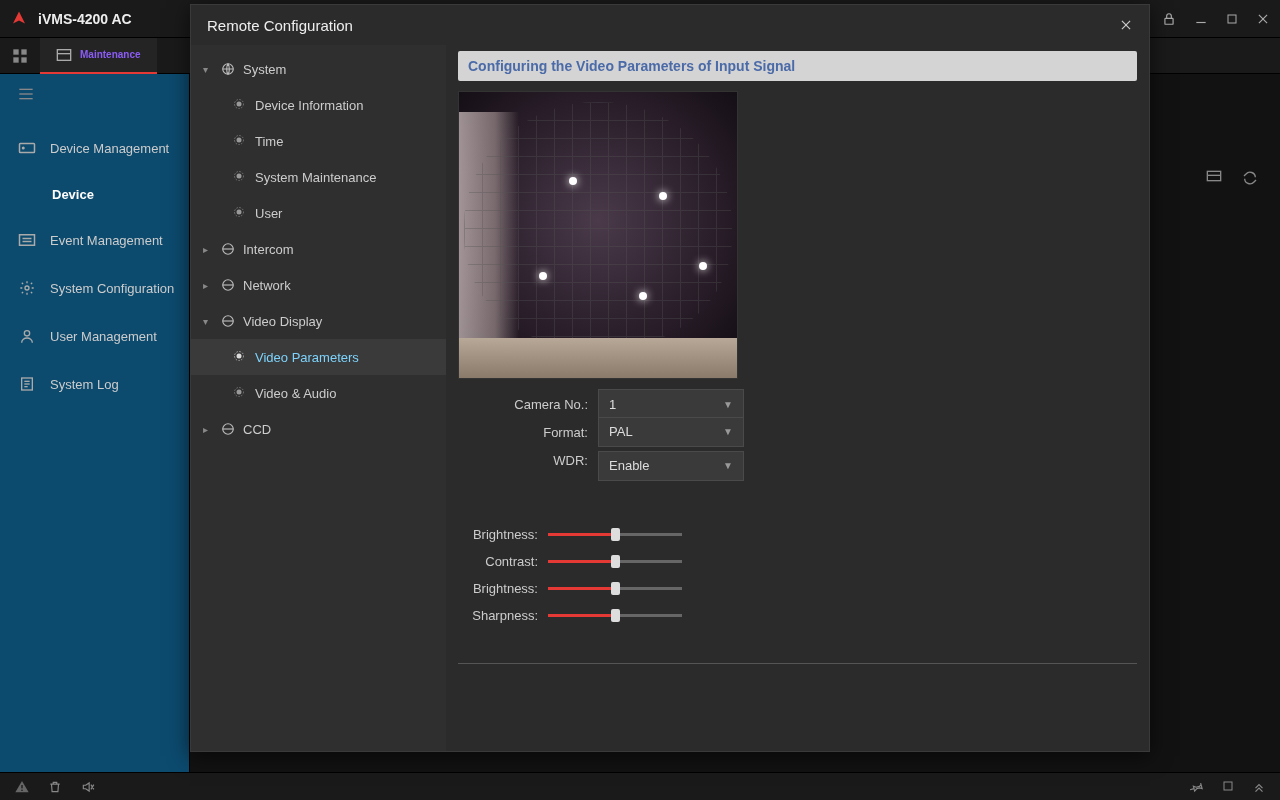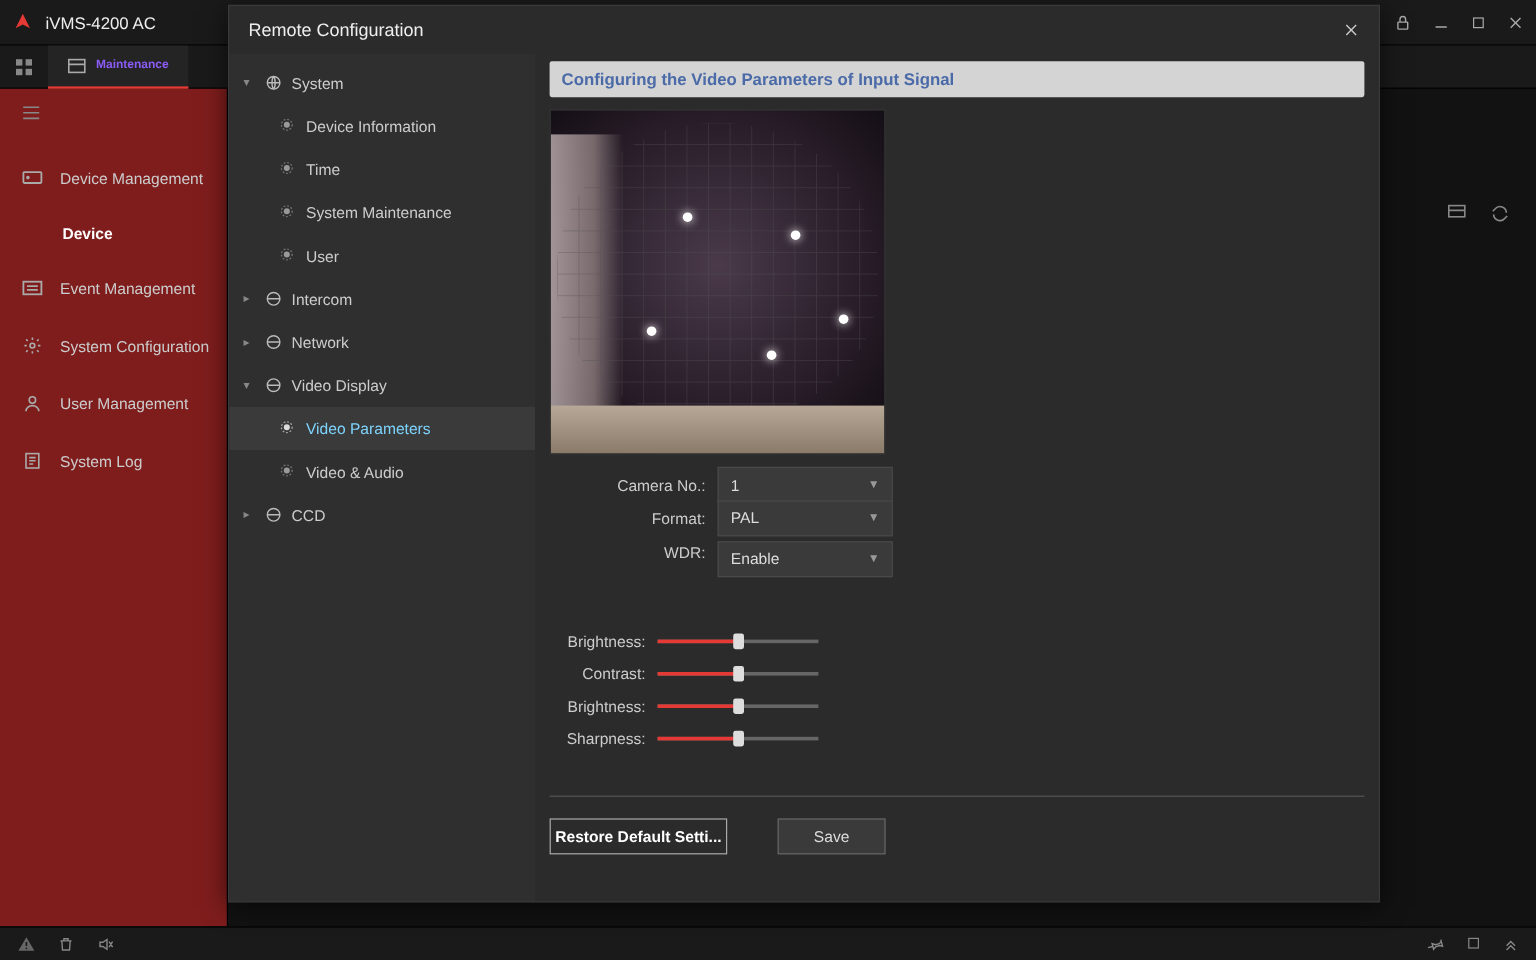--- a/index.html
+++ b/index.html
@@ -1,35 +1,35 @@
 <!DOCTYPE html>
 <html><head>
 <meta charset="utf-8">
 <style>
 * { margin: 0; padding: 0; box-sizing: border-box; font-family: "Segoe UI", Arial, sans-serif; }
 body { background: #121212; color: #d0d0d0; width: 1280px; height: 800px; overflow: hidden; position: relative; }
 
 
 .titlebar { height: 38px; background: #1a1a1a; display: flex; align-items: center; padding: 0 10px; border-bottom: 1px solid #000; }
 .titlebar .logo { width: 18px; height: 18px; margin-right: 10px; }
-.titlebar .app-title { font-size: 14px; font-weight: 400; color: #eee; }
+.titlebar .app-title { font-size: 14px; font-weight: 700; color: #eee; }
 .titlebar .win-controls { margin-left: auto; display: flex; gap: 18px; align-items: center; color: #aaa; font-size: 14px; }
 .titlebar .win-controls span { cursor: pointer; }
 
 
 .tabbar { height: 36px; background: #1a1a1a; display: flex; align-items: center; border-bottom: 1px solid #000; }
 .tabbar .grid-icon { width: 40px; display:flex; align-items:center; justify-content:center; color:#888;}
 .tabbar .tab { height: 36px; display: flex; align-items: center; padding: 0 16px; gap: 8px; background: #242424; border-bottom: 2px solid #e53935; color: #8b5cf6; font-size: 10px; font-weight: 600; text-align: center; }
 .tabbar .tab .tab-icon { color:#aaa; }
 
 
 .main { display: flex; height: calc(800px - 38px - 36px - 28px); }
 
 
-.sidebar { width: 190px; background: #7f1d1d; border-right: 1px solid #000; display:flex; flex-direction:column;}
+.sidebar { width: 190px; background: #0c4a6e; border-right: 1px solid #000; display:flex; flex-direction:column;}
 .sidebar .burger { height: 40px; display:flex; align-items:center; padding-left: 18px; color:#888;}
 .sidebar .nav-item { height: 48px; display:flex; align-items:center; padding-left: 18px; gap: 14px; font-size: 13px; color:#ccc; cursor:pointer;}
 .sidebar .nav-sub { padding-left: 52px; height:44px; display:flex; align-items:center; font-size:13px; color:#ccc; cursor:pointer;}
 .sidebar .nav-sub.active { color:#fff; font-weight:600; }
 .sidebar .nav-icon { width:18px; height:14px; display:inline-flex; align-items:center; justify-content:center; }
 
 
 .dialog { position: absolute; left: 190px; top: 4px; width: 960px; height: 748px; background: #2b2b2b; border: 1px solid #3a3a3a; box-shadow: 0 4px 20px rgba(0,0,0,.6); z-index: 50; display:flex; flex-direction:column;}
 .dialog-header { height: 40px; display:flex; align-items:center; padding: 0 16px; color:#eee; font-size:15px;}
 .dialog-header .close { margin-left:auto; cursor:pointer; font-size:16px; color:#ccc;}
@@ -412,24 +412,20 @@
               <div class="track"></div>
                 <div class="fill" style="width:50%"></div>
                 <div class="thumb" style="left:calc(50% - 4px)"></div>
             </div>
           </div>
         </div>
       </div>
 
       <hr class="divider">
 
-      <div class="btnrow">
-        <div class="btn outline">Restore Default Setti...</div>
-        <div class="btn">Save</div>
-      </div>
     </div>
   </div>
 </div>
 
 <div class="status">
   <span>
       <svg width="16" height="16" viewBox="0 0 24 24" fill="#666">
         <path d="M12 3 L22 20 H2 Z"></path>
         <rect x="11" y="9" width="2" height="5" fill="#1a1a1a"></rect>
         <rect x="11" y="16" width="2" height="2" fill="#1a1a1a"></rect>

